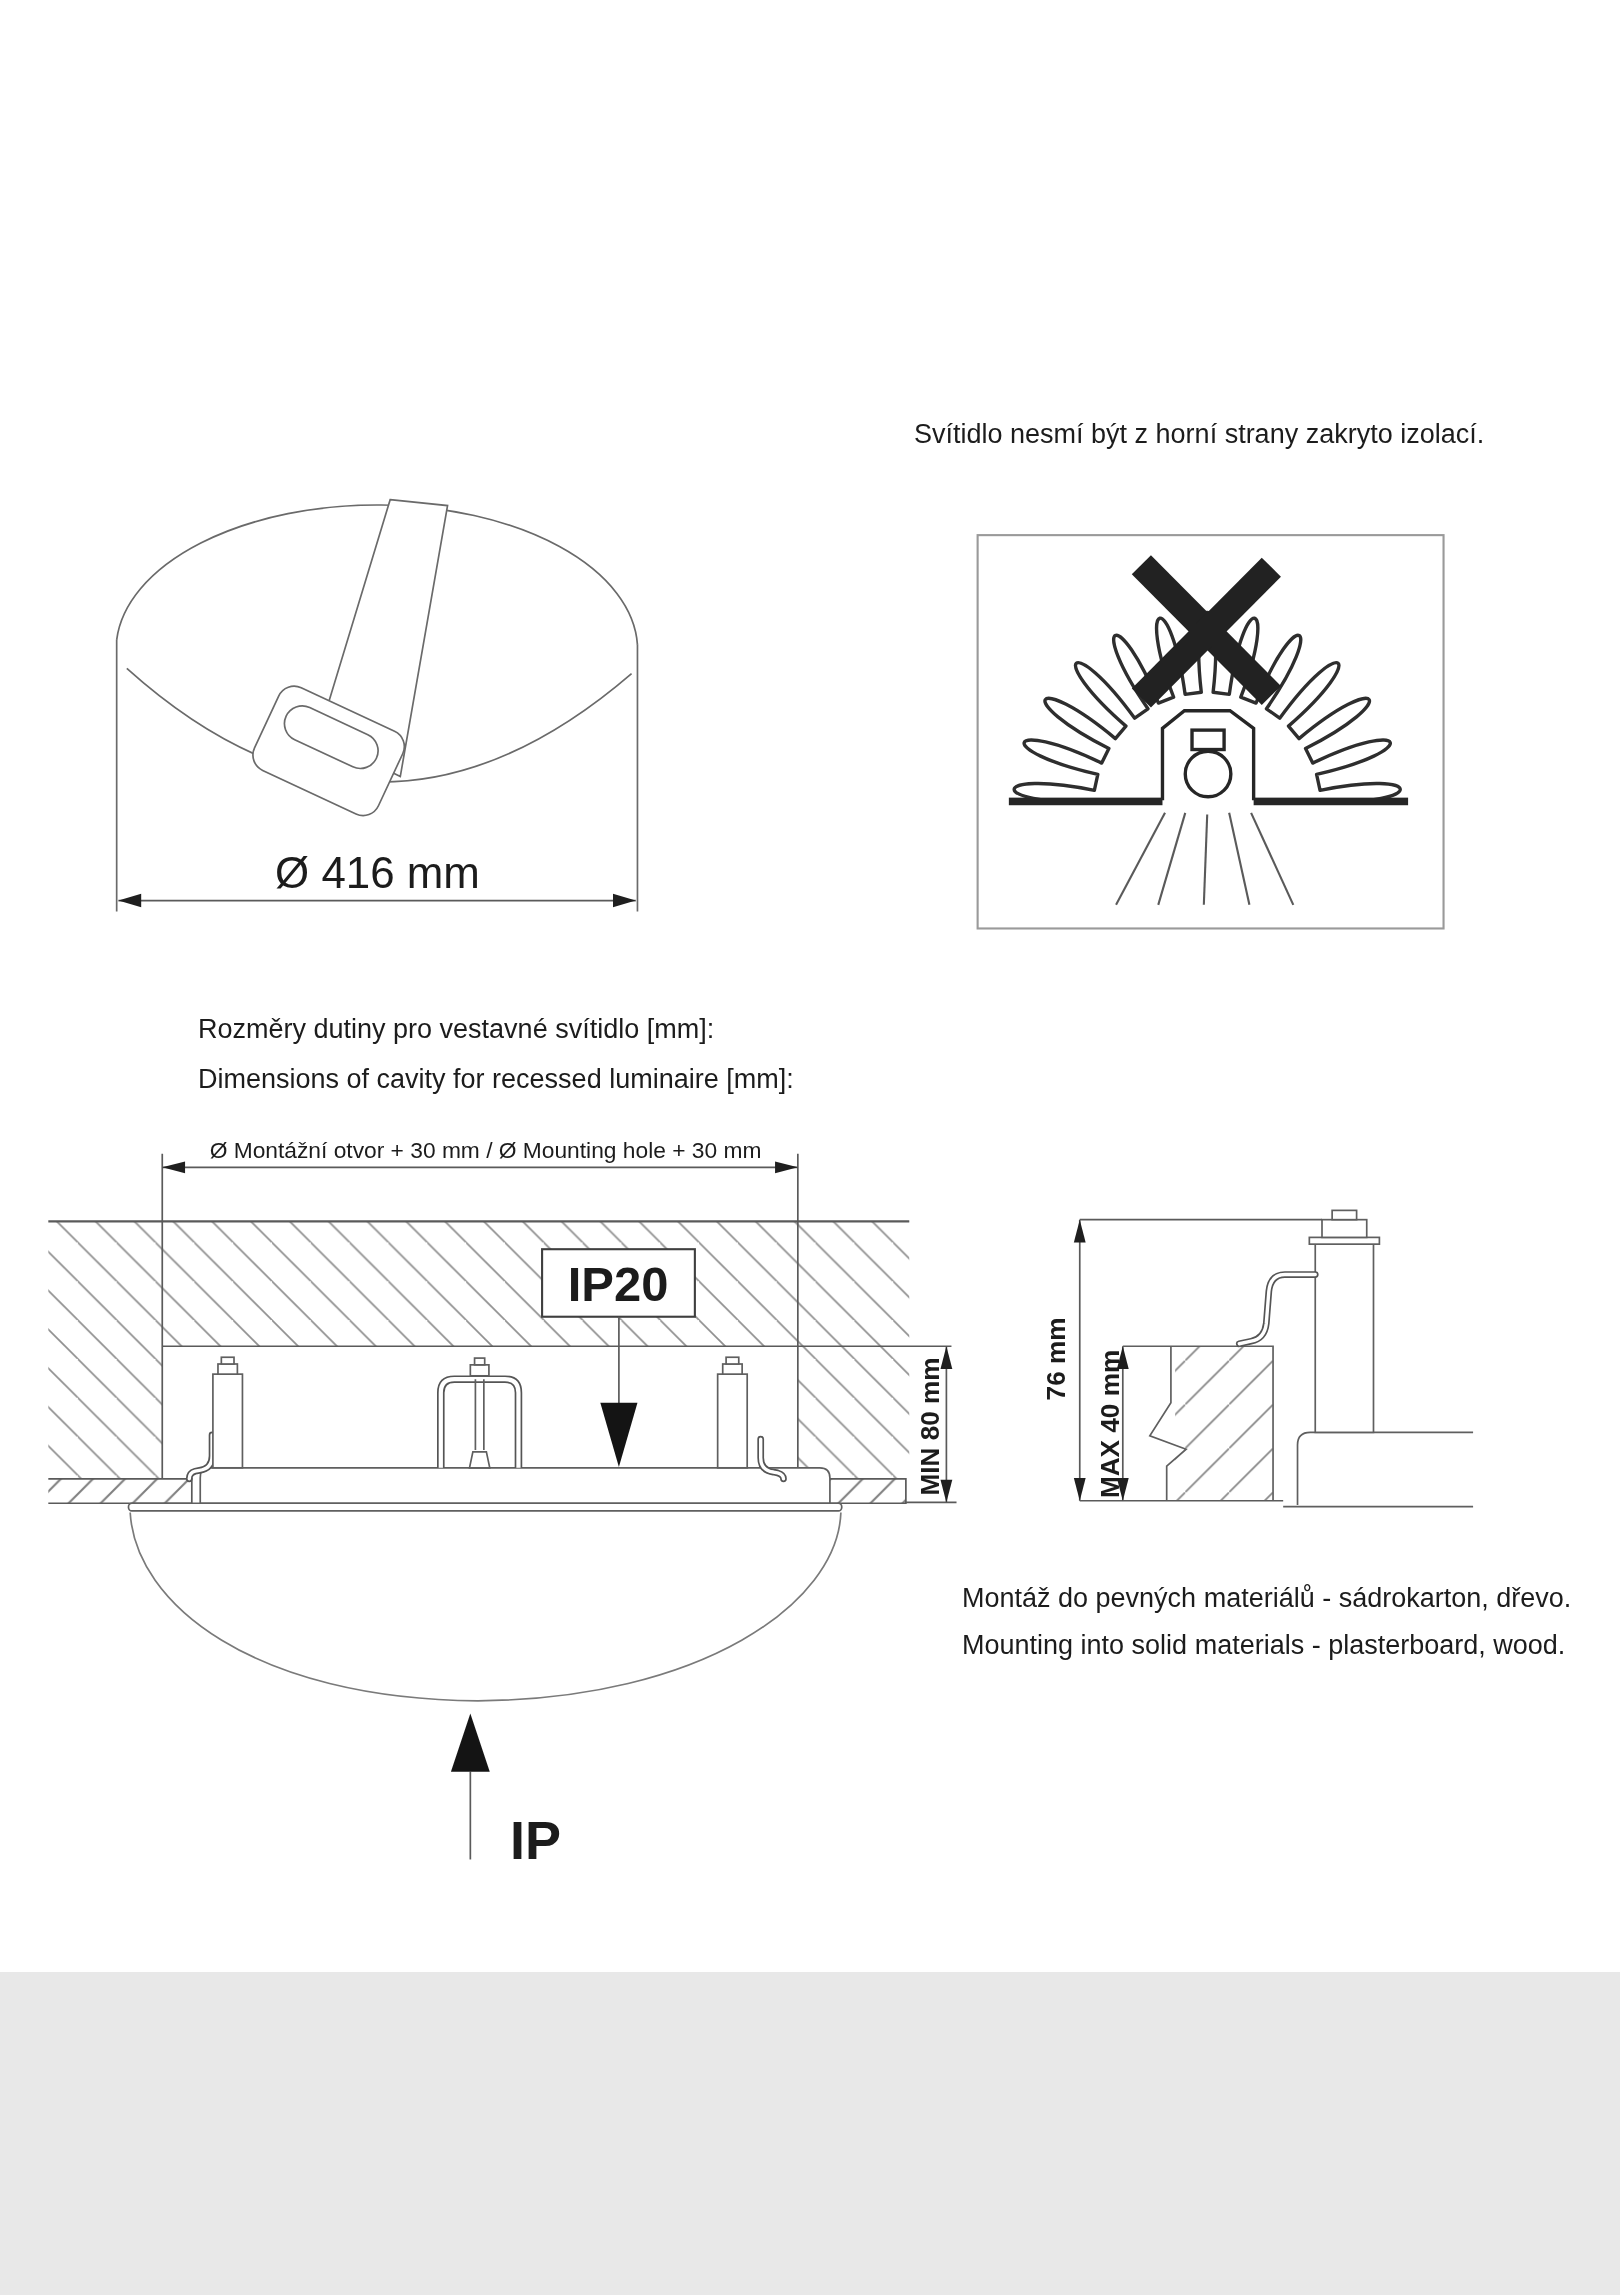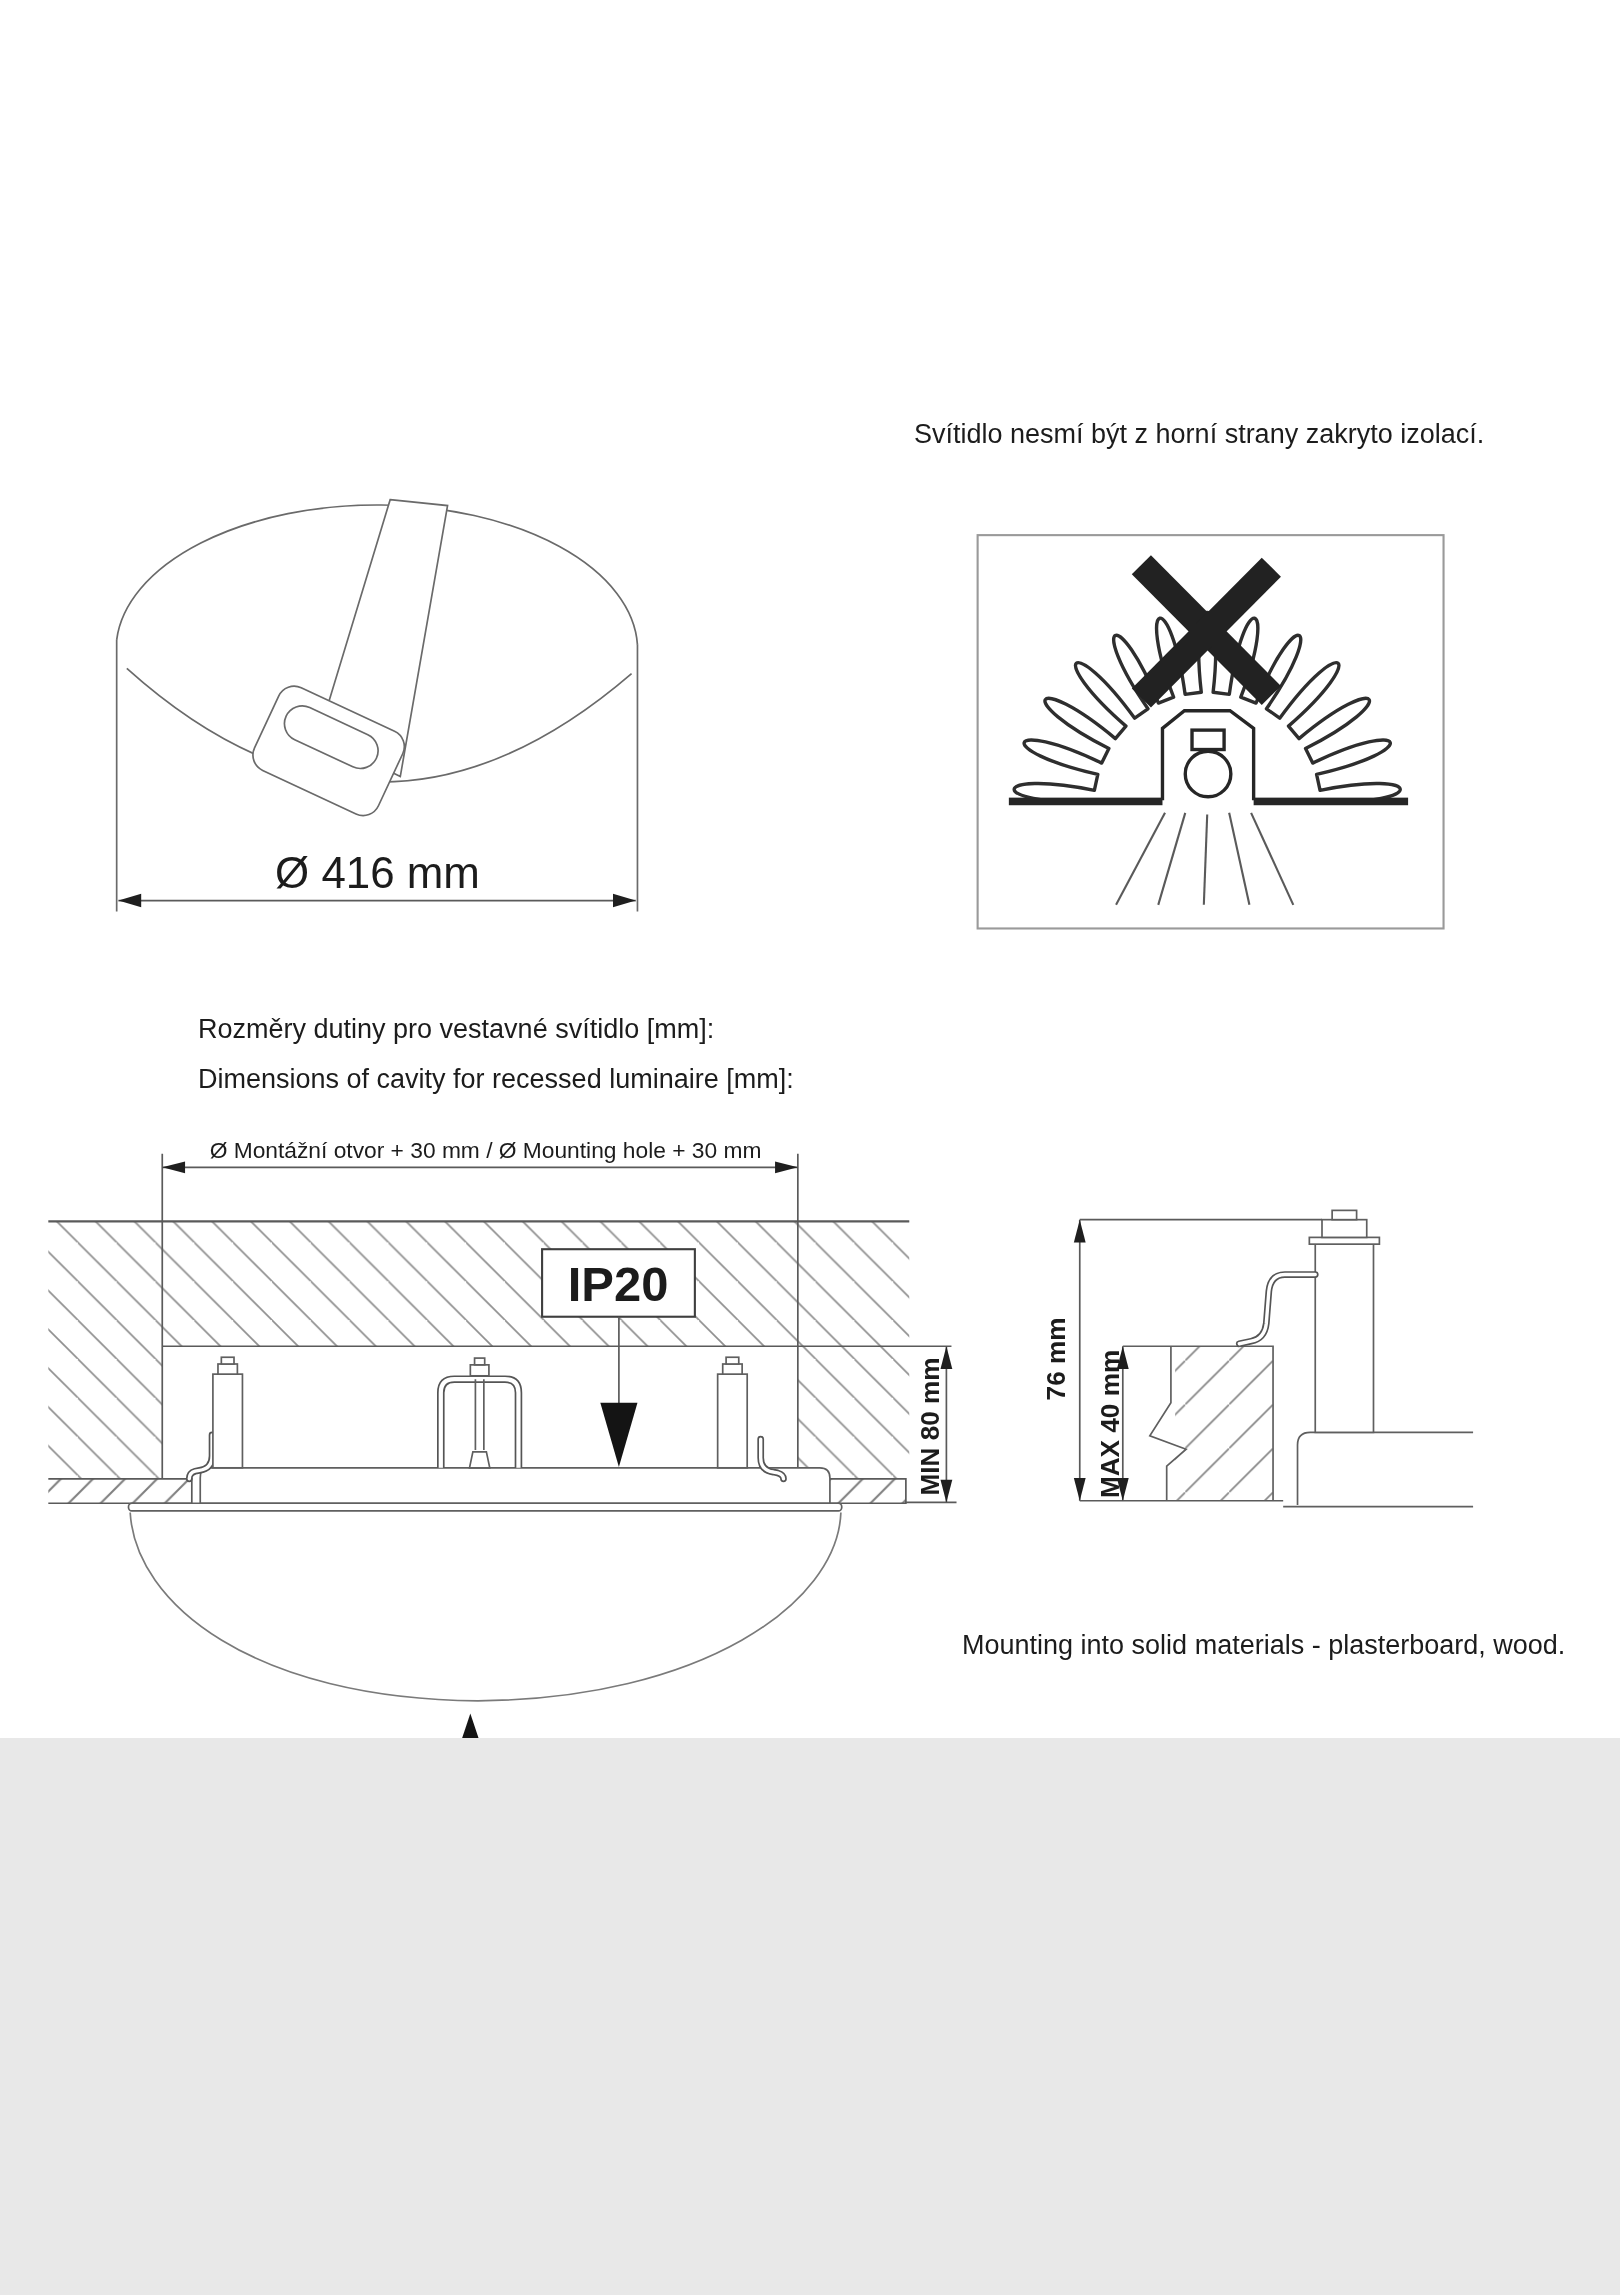--- a/index.html
+++ b/index.html
@@ -1,18 +1,18 @@
 <!DOCTYPE html>
 <html style="font-size:13.5px"><head>
 <meta charset="utf-8">
 <style>
   html,body{margin:0;padding:0;background:#e8e8e8;}
   .page{
     position:relative;
-    width:1621px;height:1738px;
+    width:1621px;height:1972px;
     background:#ffffff;
     font-family:"Liberation Sans", sans-serif;
     color:#1c1c1c;
     overflow:hidden;
   }
   .note{
     position:absolute;
     font-size:27px;
     line-height:1.15;
     white-space:nowrap;
@@ -29,20 +29,21 @@
 </head>
 <body>
 
 <div class="page">
 
   <div class="note" style="left:914px;top:419px;">Svítidlo nesmí být z horní strany zakryto izolací.</div>
 
   <div class="note" style="left:198px;top:1014px;">Rozměry dutiny pro vestavné svítidlo [mm]:</div>
   <div class="note" style="left:198px;top:1064px;">Dimensions of cavity for recessed luminaire [mm]:</div>
 
+  <div class="note" style="left:962px;top:1583px;">Montáž do pevných materiálů - sádrokarton, dřevo.</div>
   <div class="note" style="left:962px;top:1630px;">Mounting into solid materials - plasterboard, wood.</div>
 
   <svg width="1621" height="2295" viewBox="0 0 1920 2719">
     <defs>
       <pattern id="hatchA" width="46" height="46" patternUnits="userSpaceOnUse">
         <path d="M-10,-10 L56,56" stroke="#8f8f8f" stroke-width="2"></path>
         <path d="M-33,13 L33,79" stroke="#8f8f8f" stroke-width="2"></path>
       </pattern>
       <pattern id="hatchB" width="38" height="38" patternUnits="userSpaceOnUse">
         <path d="M-10,48 L48,-10" stroke="#7f7f7f" stroke-width="2.5"></path>

